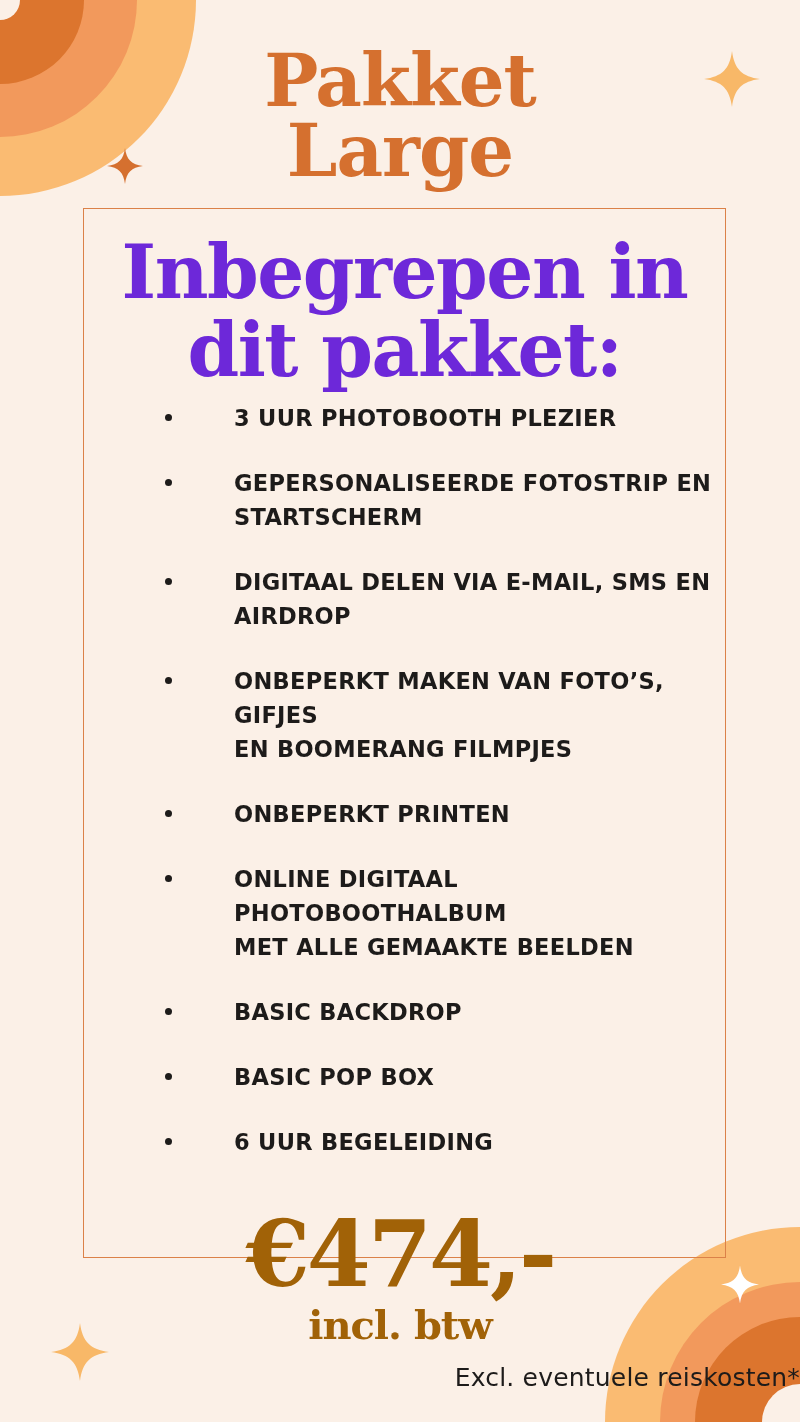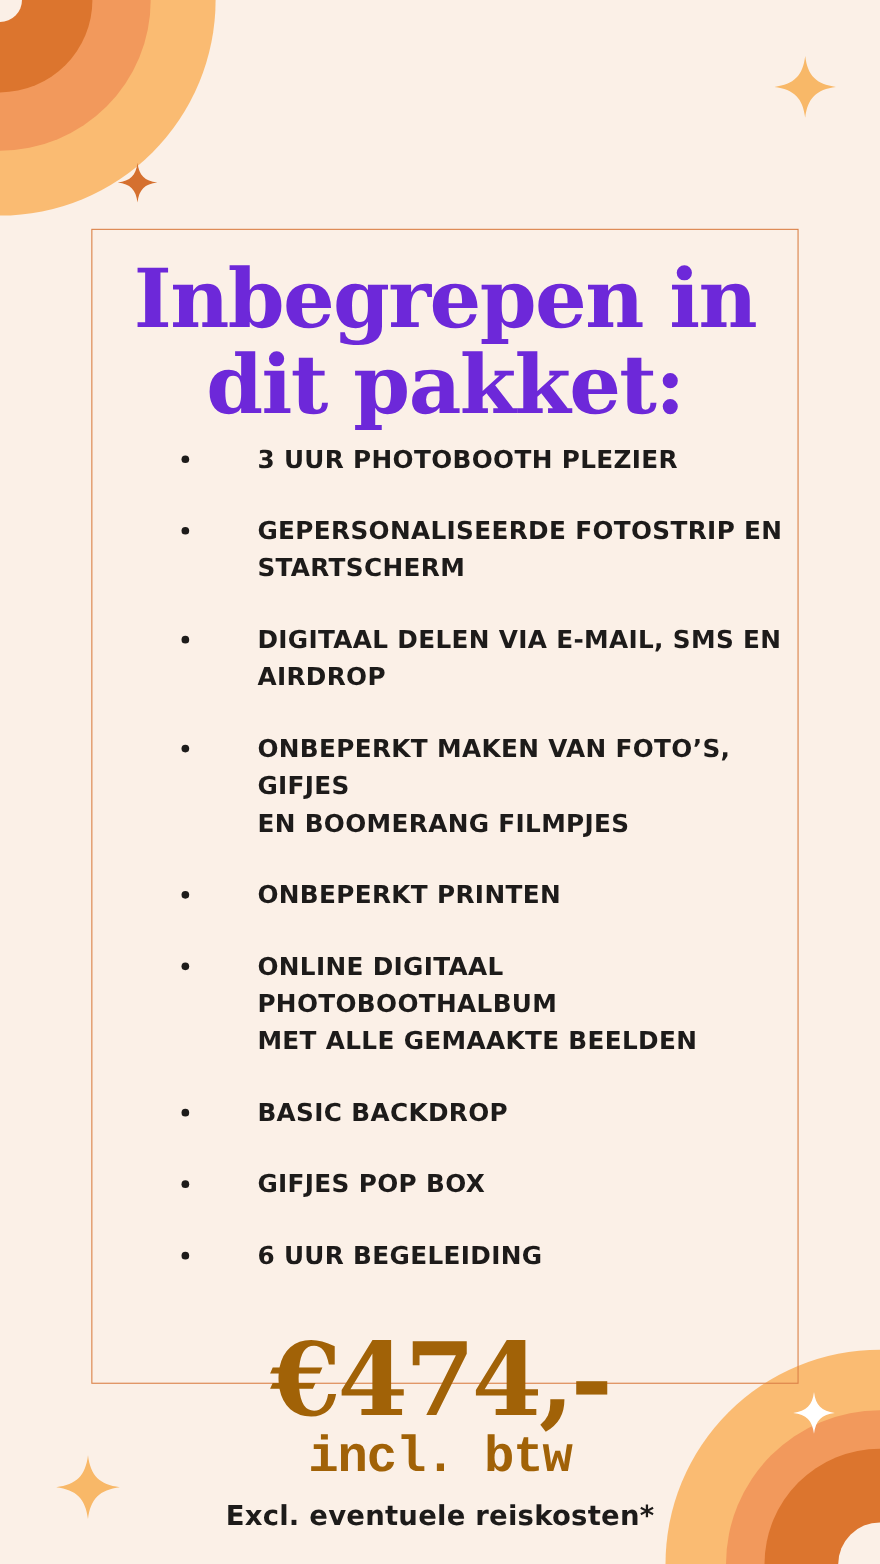--- a/index.html
+++ b/index.html
@@ -60,24 +60,24 @@
     flex:0 0 auto;width:7px;height:7px;border-radius:50%;
     background:#1D1B1A;margin:13px 15px 0 0;
   }
   .feature-text{white-space:pre-line;}
   
   .price-block{
     position:absolute;top:1212px;left:0;width:100%;text-align:center;
     color:#a16207;font-family:"DejaVu Serif", serif;font-weight:bold;z-index:3;
   }
   .price-amount{font-size:92px;line-height:84px;letter-spacing:-3px;}
-  .price-tax{font-size:46px;line-height:50px;letter-spacing:-1px;margin-top:4px;font-family:Liberation Mono, monospace;}
+  .price-tax{font-size:40px;line-height:50px;letter-spacing:-1px;margin-top:4px;}
   .footnote{
-    position:absolute;top:1363px;left:0;width:100%;text-align:center;
-    font-size:25px;font-weight:700;letter-spacing:0.2px;color:#1D1B1A;z-index:2;
+    position:absolute;top:1363px;left:0;width:100%;text-align:right;
+    font-size:25px;font-weight:400;letter-spacing:0.2px;color:#1D1B1A;z-index:2;
   }
 </style>
 </head>
 <body>
 
 <div class="canvas">
 
   <div>
     <div class="ring tl-light"></div>
     <div class="ring tl-mid"></div>
@@ -105,20 +105,24 @@
     <svg viewBox="0 0 100 100">
         <path fill="currentColor" d="M50 0 C54 32 68 46 100 50 C68 54 54 68 50 100 C46 68 32 54 0 50 C32 46 46 32 50 0 Z"></path>
       </svg>
   </div>
   <div class="sparkle sparkle-br">
     <svg viewBox="0 0 100 100">
         <path fill="currentColor" d="M50 0 C54 32 68 46 100 50 C68 54 54 68 50 100 C46 68 32 54 0 50 C32 46 46 32 50 0 Z"></path>
       </svg>
   </div>
 
+  <div class="title">
+    <div>Pakket</div>
+    <div>Large</div>
+  </div>
 
   <div class="box">
     <div class="heading">
       <div>Inbegrepen in</div>
       <div>dit pakket:</div>
     </div>
     <ul class="features">
       <li>
           <span class="bullet"></span>
           <span class="feature-text">3 UUR PHOTOBOOTH PLEZIER</span>
@@ -146,21 +150,21 @@
           <span class="bullet"></span>
           <span class="feature-text">ONLINE DIGITAAL PHOTOBOOTHALBUM
 MET ALLE GEMAAKTE BEELDEN</span>
         </li>
       <li>
           <span class="bullet"></span>
           <span class="feature-text">BASIC BACKDROP</span>
         </li>
       <li>
           <span class="bullet"></span>
-          <span class="feature-text">GIFJES POP BOX</span>
+          <span class="feature-text">BASIC POP BOX</span>
         </li>
       <li>
           <span class="bullet"></span>
           <span class="feature-text">6 UUR BEGELEIDING</span>
         </li>
     </ul>
   </div>
 
   <div class="price-block">
     <div class="price-amount">€474,-</div>

